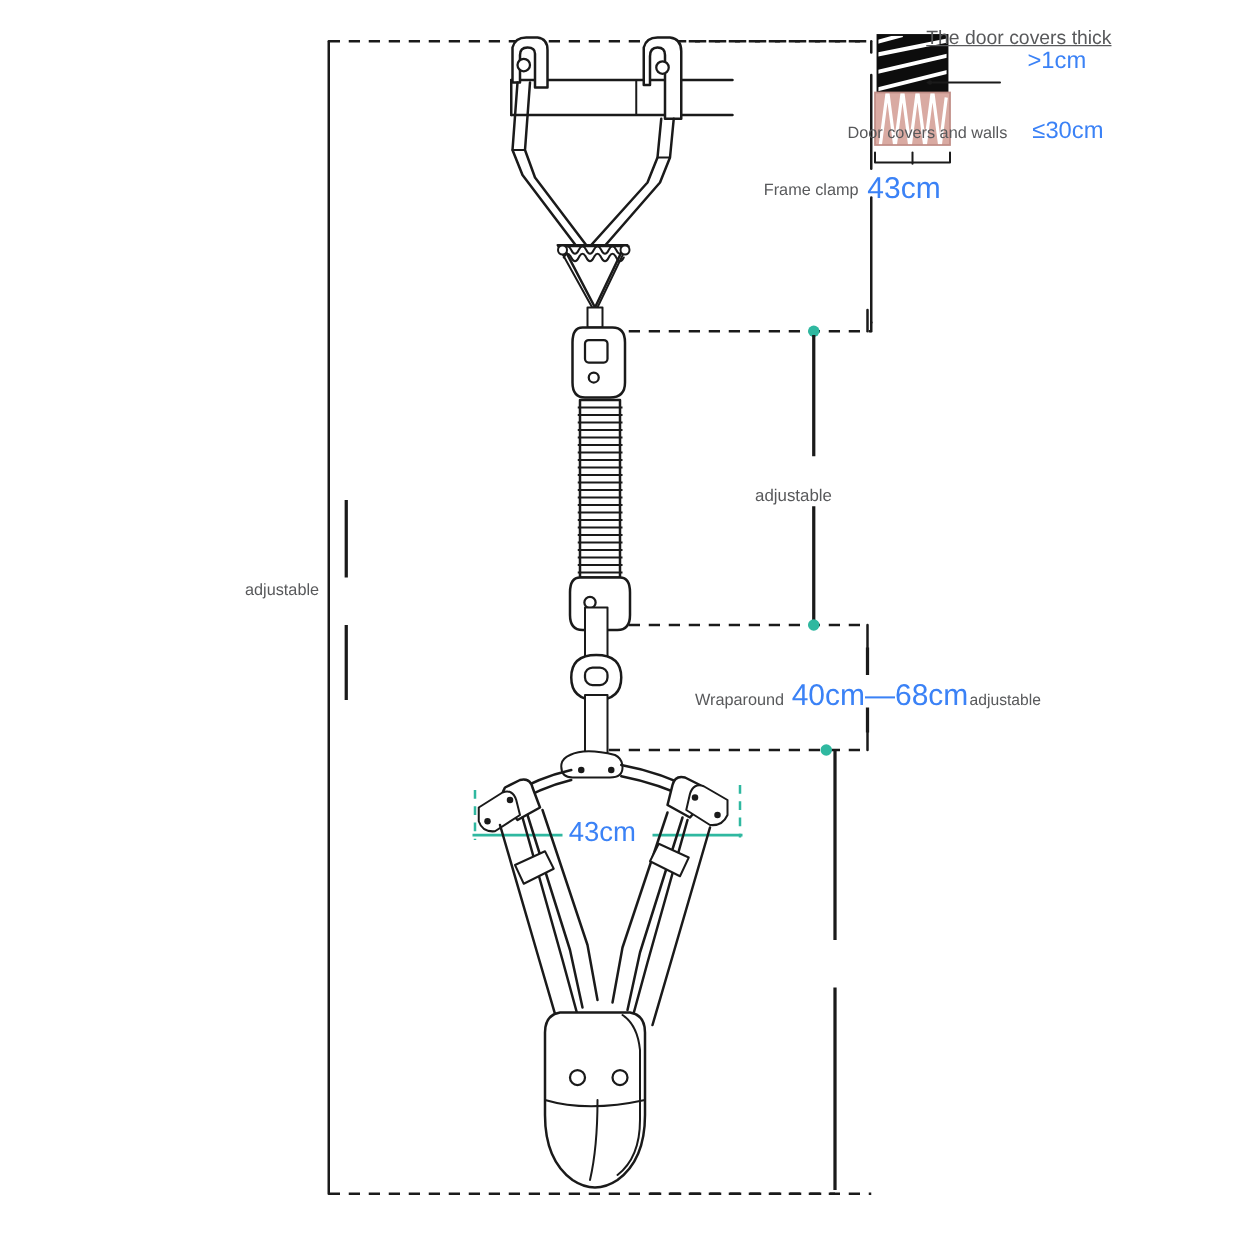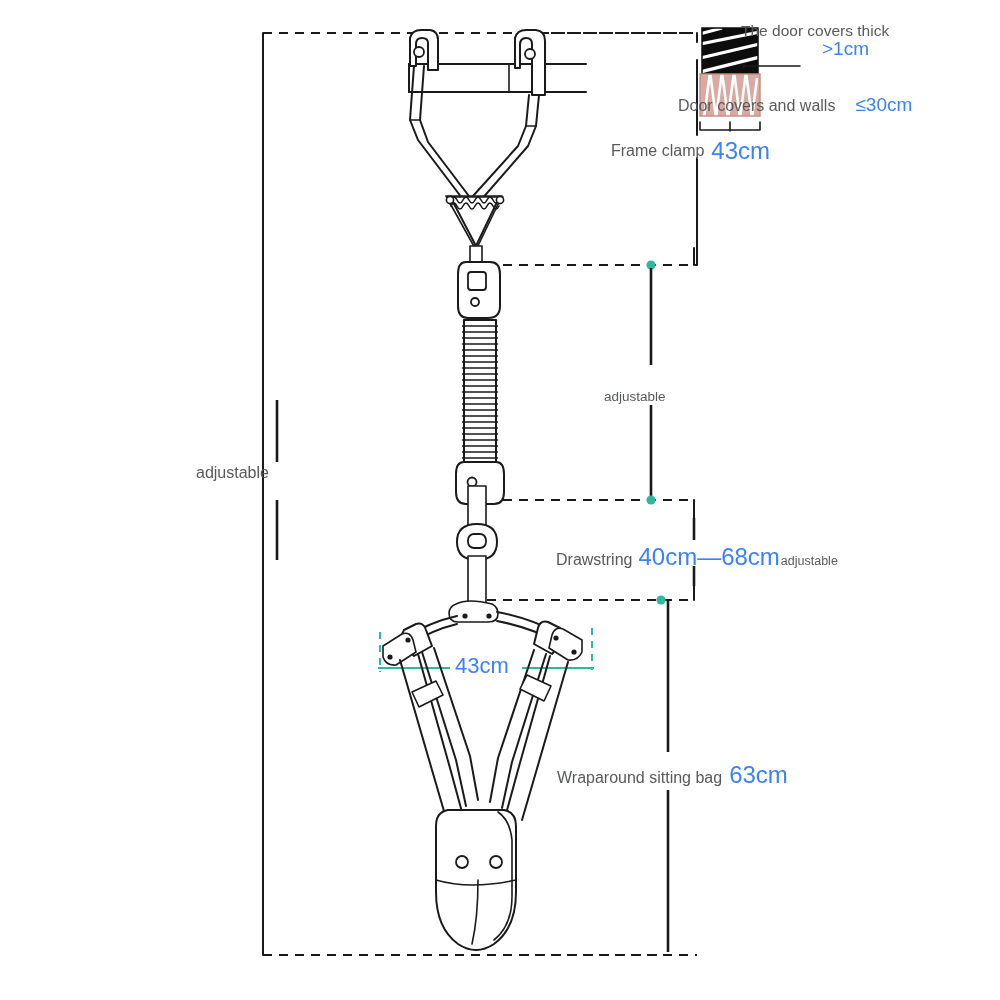--- a/index.html
+++ b/index.html
@@ -5,22 +5,22 @@
   html,body{margin:0;padding:0;background:#ffffff;}
   body{width:1000px;height:1000px;overflow:hidden;
        font-family:"Liberation Sans","DejaVu Sans",sans-serif;}
   #stage{position:relative;width:1000px;height:1000px;background:#fff;}
   #stage svg{position:absolute;left:0;top:0;}
   .lbl{position:absolute;white-space:nowrap;line-height:1;}
   .gray{color:#58595b;}
   .teal{color:#3b82f6;}
   .t12{font-size:12.5px;}
   .t13{font-size:13.5px;}
-  .t14{font-size:16px;}
-  .t15{font-size:15.5px;}
+  .t14{font-size:13px;}
+  .t15{font-size:15.5px;text-decoration:underline;}
   .t18{font-size:19px;}
   .t21{font-size:22px;}
   .t23{font-size:24px;}
   .row{position:absolute;display:flex;align-items:baseline;white-space:nowrap;}
   .row > span{white-space:nowrap;}
 </style>
 </head>
 <body>
 
 <div id="stage">
@@ -263,29 +263,25 @@
   </div>
 
   <div class="row" style="left:611px;top:137px;align-items:center;">
     <span class="t14 gray">Frame clamp</span>
     <span class="t23 teal" style="margin-left:7px;">43cm</span>
   </div>
 
   <div class="lbl t13 gray" style="left:604px;top:390px;">adjustable</div>
 
   <div class="row" style="left:556px;top:543px;align-items:baseline;">
-    <span class="t14 gray">Drawstring</span>
+    <span class="t14 gray">Wraparound</span>
     <span class="t23 teal" style="margin-left:6px;">40cm—68cm</span>
     <span class="t12 gray" style="margin-left:1px;">adjustable</span>
   </div>
 
-  <div class="row" style="left:557px;top:761px;align-items:baseline;">
-    <span class="t14 gray">Wraparound sitting bag</span>
-    <span class="t23 teal" style="margin-left:7px;">63cm</span>
-  </div>
 
   <div class="row" style="left:188px;top:464px;align-items:baseline;">
     <span class="t14 gray" style="margin-left:8px;">adjustable</span>
   </div>
 
   <div class="lbl t21 teal" style="left:455px;top:655px;">43cm</div>
 
 </div>
 
 </body></html>

